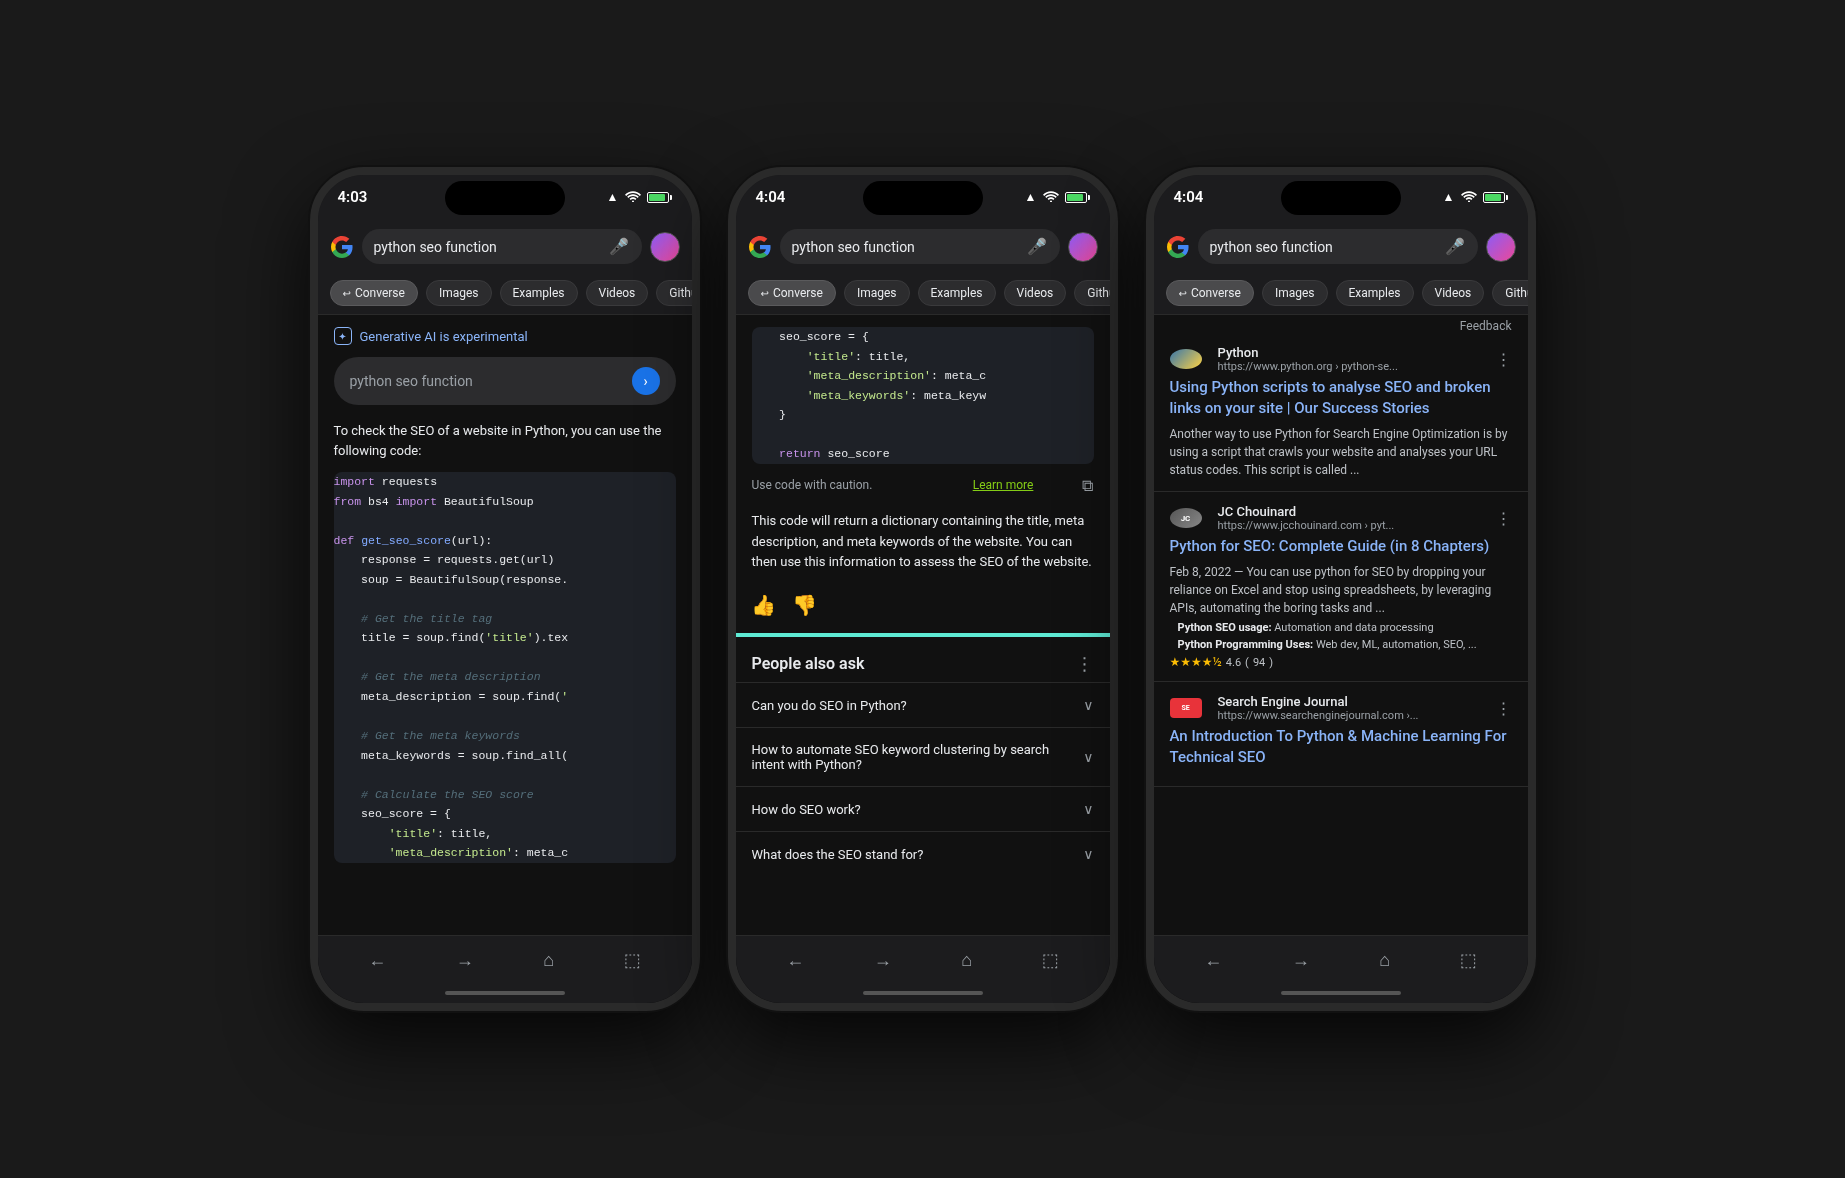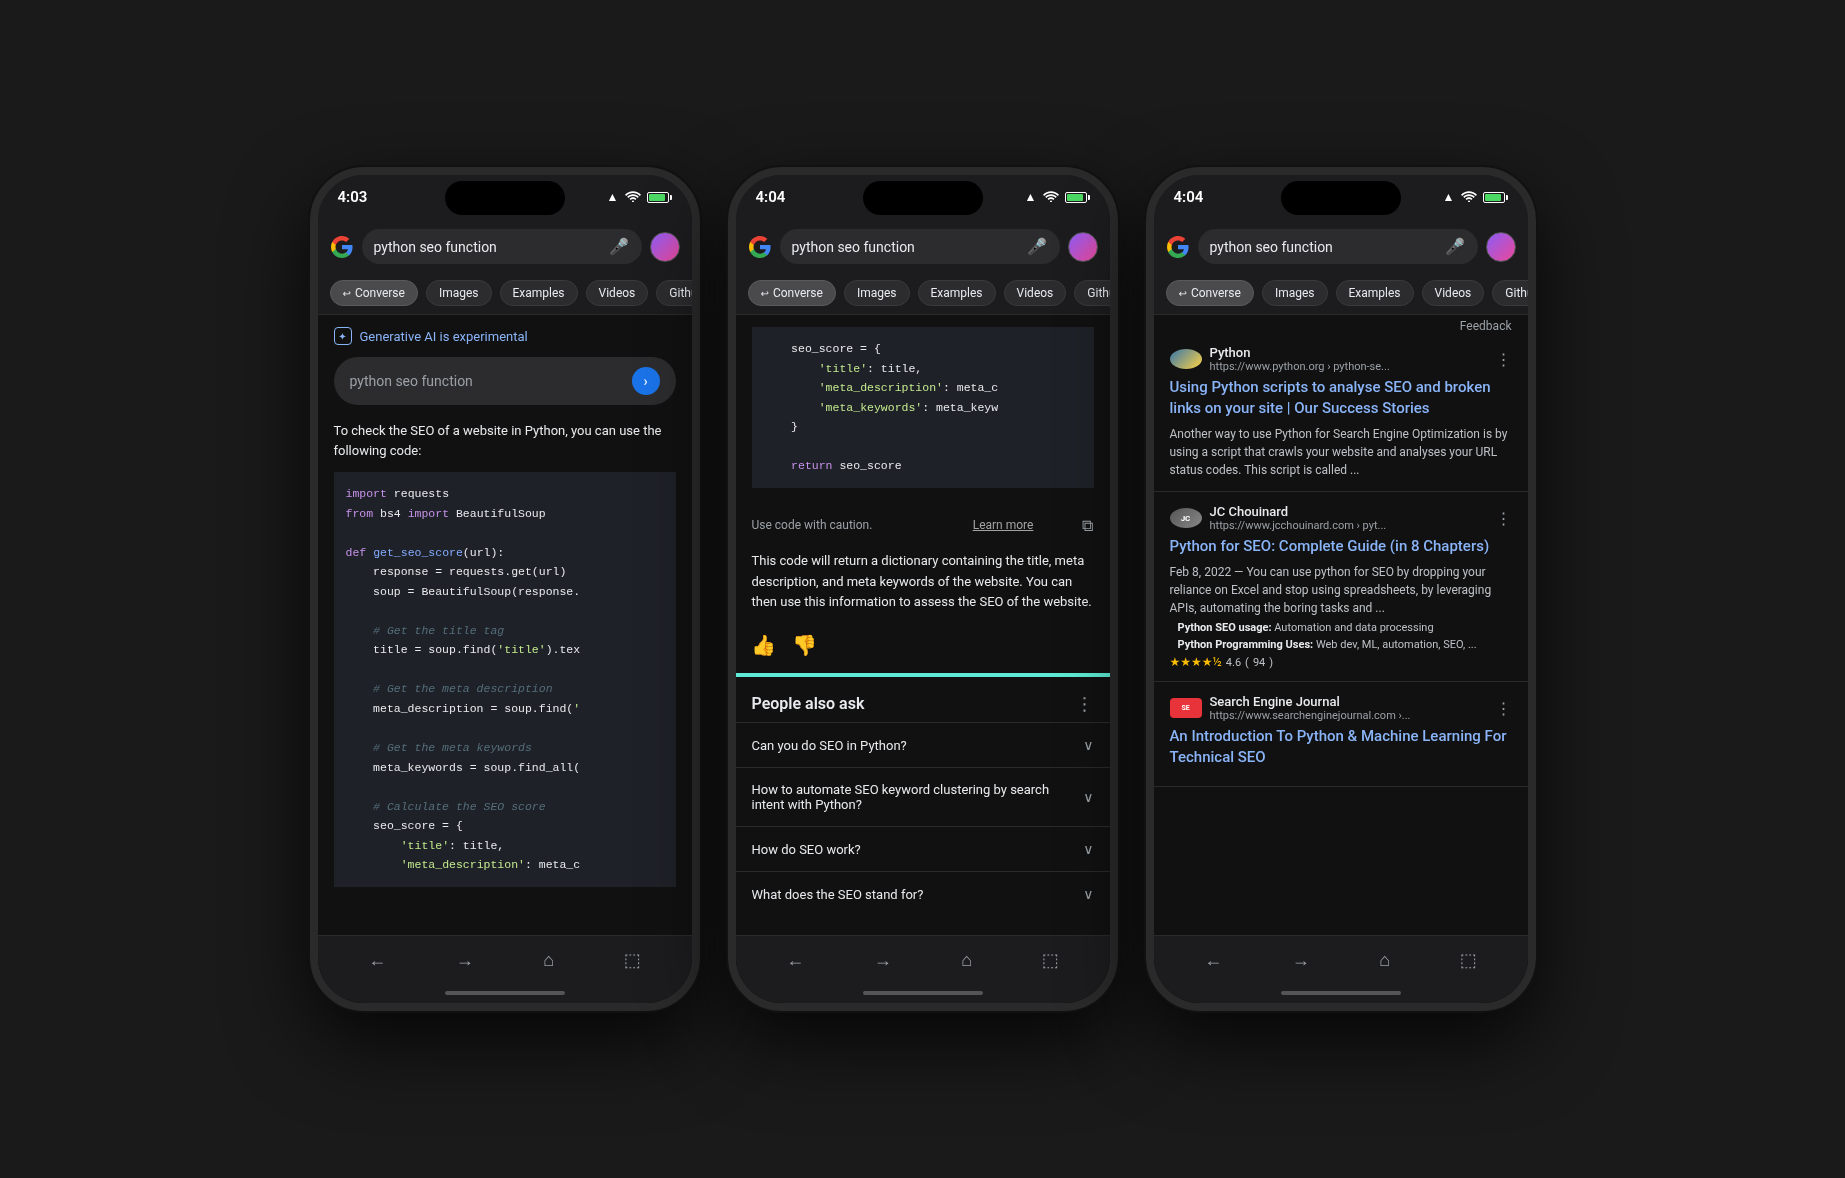--- a/index.html
+++ b/index.html
@@ -256,24 +256,23 @@
     
     .answer-text {
       padding: 4px 16px 12px;
       color: #e8eaed;
       font-size: 13px;
       line-height: 1.5;
     }
 
     
     .code-block {
-      margin: 0 16px 20px;
+      margin: 0 16px 4px;
       background: #1e2127;
-      border-radius: 0;
-      padding: 12px;
+      border-radius: 8px;
       overflow: hidden;
     }
 
     .code-line {
       font-family: 'Courier New', monospace;
       font-size: 11.5px;
       line-height: 1.7;
       white-space: pre;
       overflow: hidden;
     }
@@ -409,21 +408,21 @@
     .result-site-row {
       display: flex;
       align-items: center;
       justify-content: space-between;
       margin-bottom: 4px;
     }
 
     .result-site-info {
       display: flex;
       align-items: center;
-      gap: 8px;
+      gap: 16px;
     }
 
     .site-favicon {
       width: 32px;
       height: 20px;
       border-radius: 50%;
       flex-shrink: 0;
     }
 
     .python-favicon {
@@ -693,21 +692,21 @@
         <div class="code-line"><span class="var-text">        </span><span class="str">'meta_description'</span><span class="var-text">: meta_c</span></div>
         <div class="code-line"><span class="var-text">        </span><span class="str">'meta_keywords'</span><span class="var-text">: meta_keyw</span></div>
         <div class="code-line"><span class="var-text">    }</span></div>
         <div class="code-line"> </div>
         <div class="code-line"><span class="kw">    return</span><span class="var-text"> seo_score</span></div>
       </div>
 
       <div class="code-caution">
         <span>Use code with caution.</span>
         <span>&nbsp;</span>
-        <a href="#" style="color:#a3a3a3;">Learn more</a>
+        <a href="#" style="color:#84cc16;">Learn more</a>
         <span class="copy-icon">⧉</span>
       </div>
 
       <div class="desc-text">This code will return a dictionary containing the title, meta description, and meta keywords of the website. You can then use this information to assess the SEO of the website.</div>
 
       <div class="reaction-row">
         <span class="reaction-btn">👍</span>
         <span class="reaction-btn">👎</span>
       </div>
 

